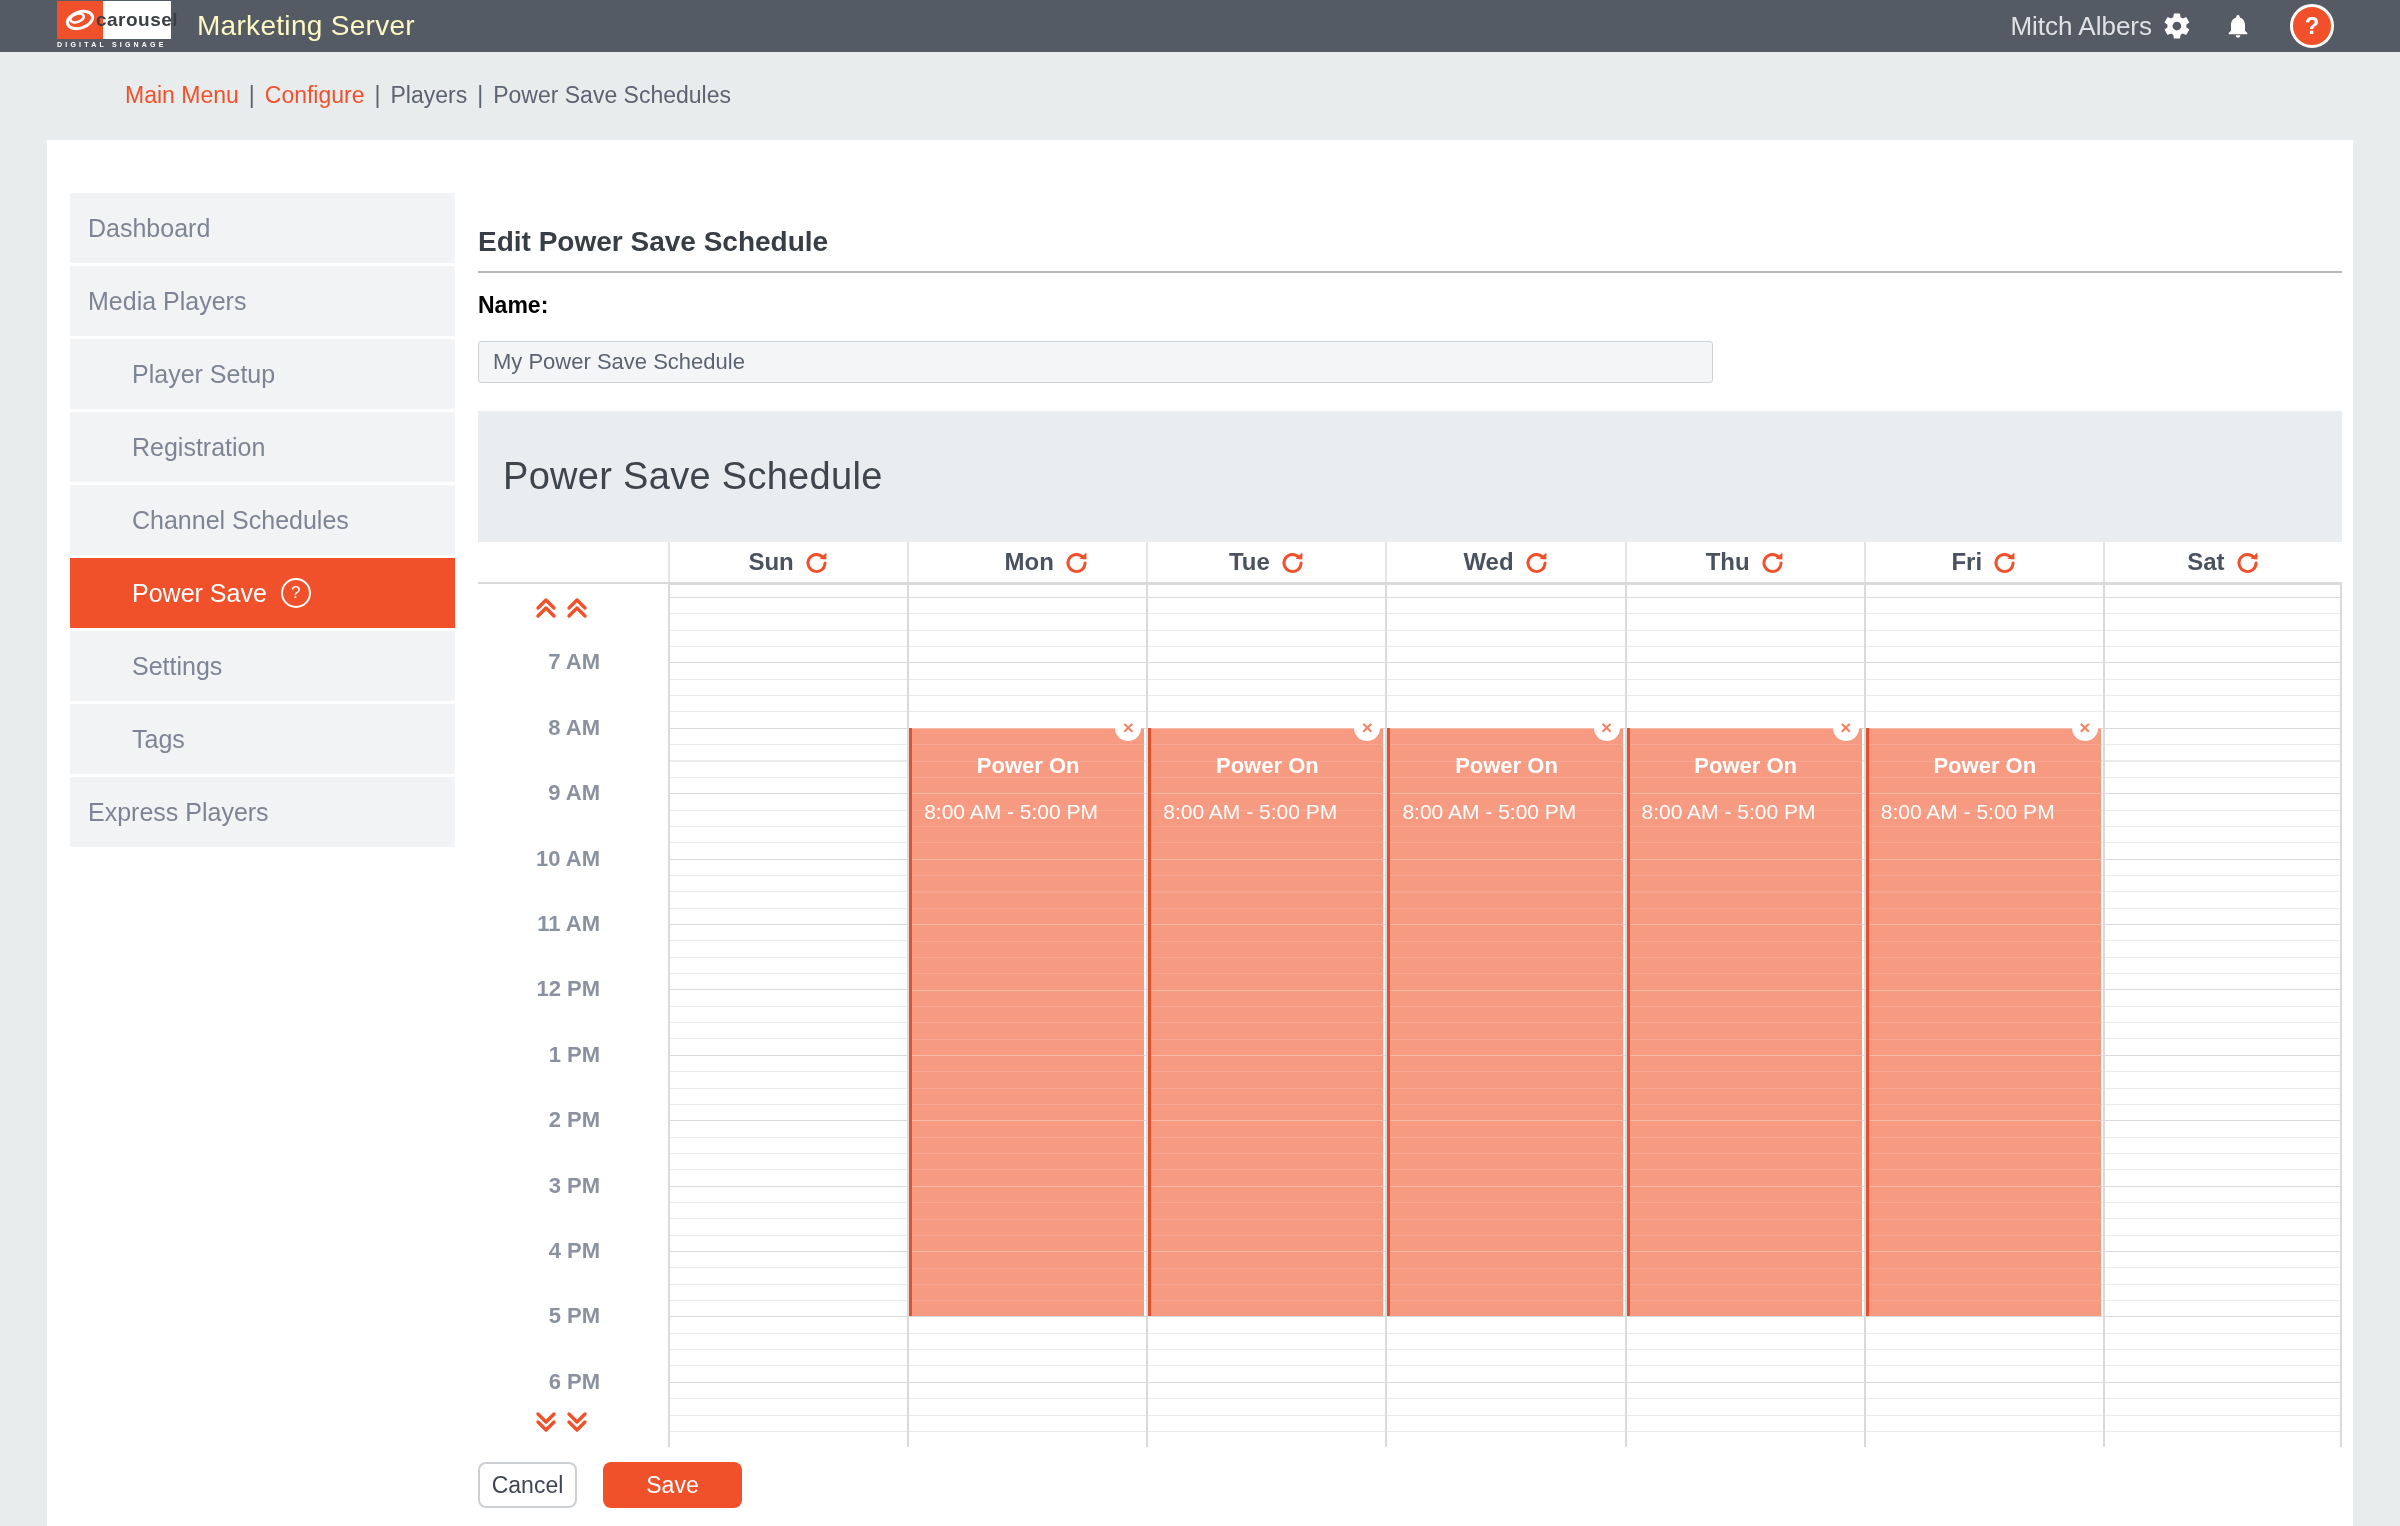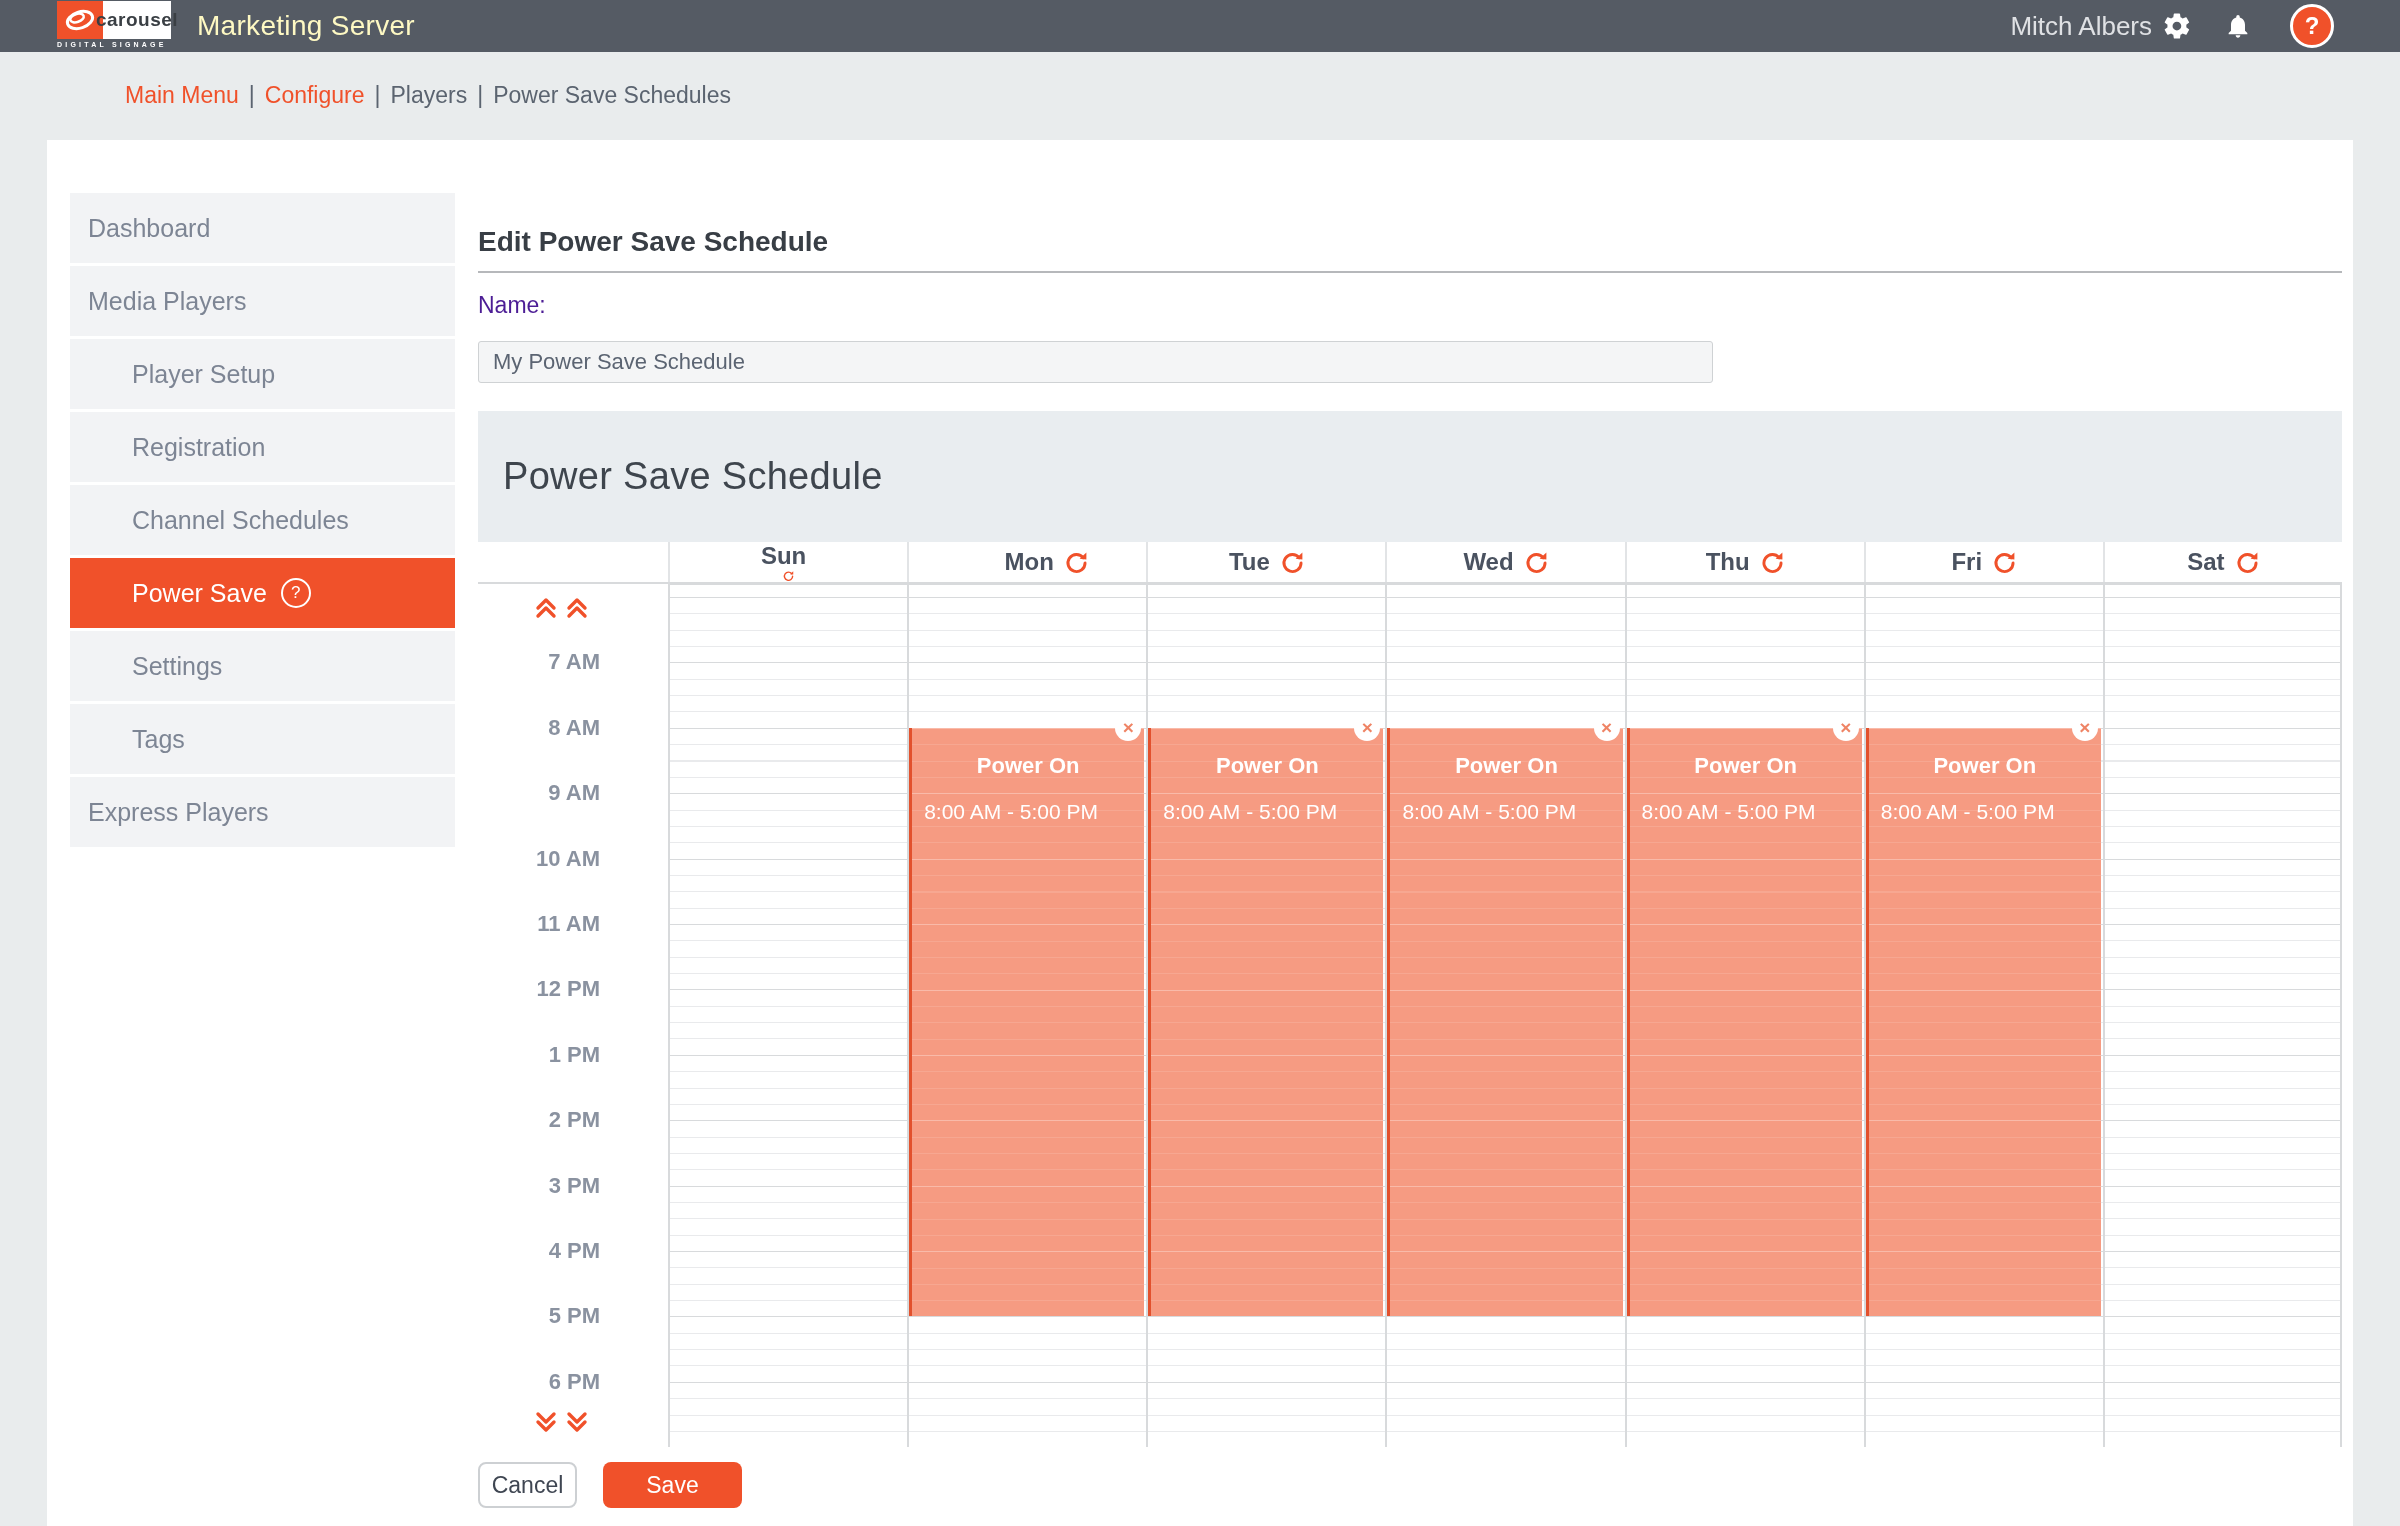--- a/index.html
+++ b/index.html
@@ -38,21 +38,21 @@
   .sidebar{position:absolute;left:23px;top:53px;width:385px;}
   .side-item{height:70px;margin-bottom:3px;background:#f2f3f5;color:#7d8594;font-size:25px;
     display:flex;align-items:center;padding-left:18px;box-sizing:border-box;cursor:pointer;}
   .side-item.lvl1{padding-left:62px;}
   .side-item.selected{background:#f0512a;color:#ffffff;}
   .help-badge{width:30px;height:30px;border-radius:50%;border:2px solid #ffffff;box-sizing:border-box;
     display:inline-flex;align-items:center;justify-content:center;font-size:17px;margin-left:14px;color:#fff;}
   
   .page-heading{position:absolute;left:431px;top:86px;font-size:28px;font-weight:700;color:#383e45;}
   .heading-rule{position:absolute;left:431px;top:131px;width:1864px;height:2px;background:#b6b8bb;}
-  .name-label{position:absolute;left:431px;top:152px;font-size:23px;font-weight:400;color:#4c1d95;}
+  .name-label{position:absolute;left:431px;top:152px;font-size:23px;font-weight:700;color:#000000;}
   .name-input{position:absolute;left:431px;top:201px;width:1235px;height:42px;box-sizing:border-box;
     background:#f4f5f6;border:1px solid #cfd2d4;border-radius:3px;padding:0 14px;
     font-size:22px;color:#5b6472;font-family:"Liberation Sans",sans-serif;}
   .panel-header{position:absolute;left:431px;top:271px;width:1864px;height:131px;background:#e9edf0;
     display:flex;align-items:center;}
   .panel-title{font-size:38px;color:#3e454d;font-weight:400;margin-left:25px;letter-spacing:0.3px;}
   
   .day-header-row{position:absolute;left:431px;top:402px;width:1864px;height:40px;background:#ffffff;}
   .day-cell{position:absolute;top:0;height:40px;border-left:2px solid #e2e4e6;box-sizing:border-box;
     display:flex;align-items:center;justify-content:center;cursor:default;}
@@ -168,21 +168,21 @@
   <div class="heading-rule"></div>
 
   <div class="name-label">Name:</div>
   <input class="name-input" type="text" value="My Power Save Schedule" style="">
 
   <div class="panel-header">
     <span class="panel-title">Power Save Schedule</span>
   </div>
 
   <div class="day-header-row">
-      <div class="day-cell" style="left: 190px; width: 239.143px; flex-direction: column;">
+      <div class="day-cell" style="left: 190px; width: 239.143px;">
         <span class="day-label">Sun</span>
         <svg viewBox="0 0 24 24" width="25" height="25">
           <path d="M18.5 7.5 A 8.2 8.2 0 1 0 20.2 12.4" fill="none" stroke="#f0512a" stroke-width="2.8" stroke-linecap="round"></path>
           <path d="M21.5 2.5 L21.5 9.2 L15 8.4 Z" fill="#f0512a"></path>
         </svg>
       </div>
       <div class="day-cell" style="left: 429.143px; width: 277px;">
         <span class="day-label">Mon</span>
         <svg viewBox="0 0 24 24" width="25" height="25">
           <path d="M18.5 7.5 A 8.2 8.2 0 1 0 20.2 12.4" fill="none" stroke="#f0512a" stroke-width="2.8" stroke-linecap="round"></path>

